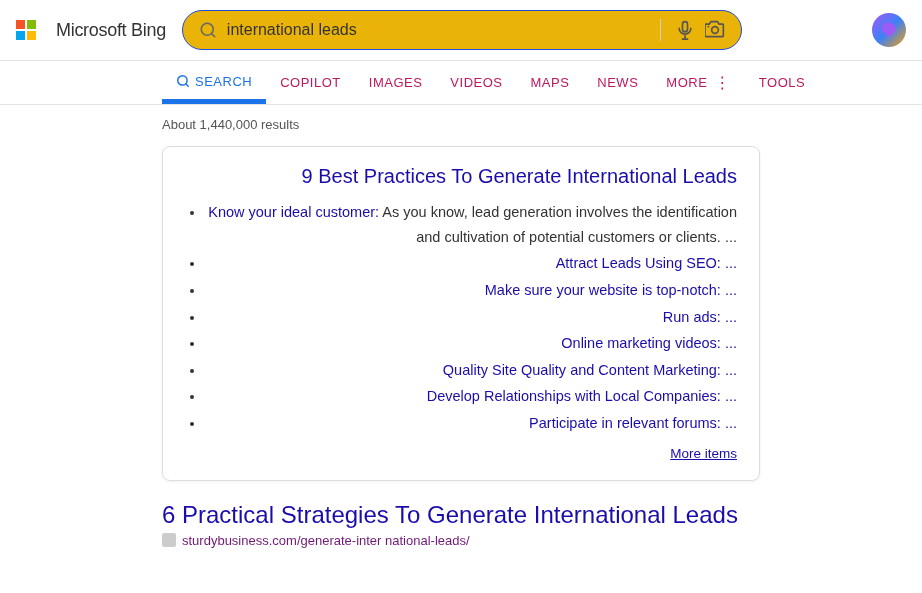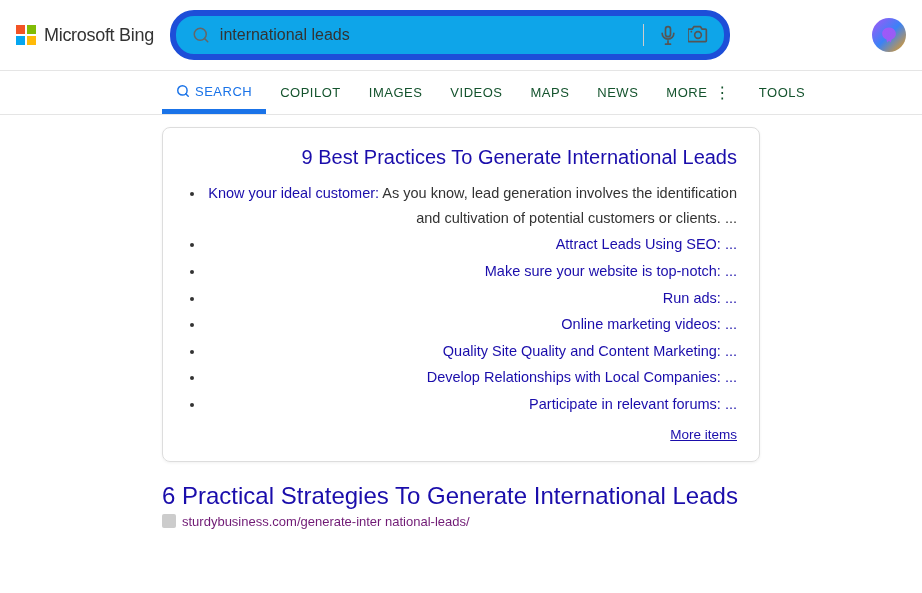--- a/index.html
+++ b/index.html
@@ -9,21 +9,21 @@
     .header {
       display: flex;
       align-items: center;
       padding: 10px 16px;
       border-bottom: 1px solid #e5e5e5;
       gap: 16px;
     }
     .logo-area {
       display: flex;
       align-items: center;
-      gap: 8px;
+      gap: 20px;
       flex-shrink: 0;
     }
     .ms-logo {
       width: 20px;
       height: 20px;
       display: grid;
       grid-template-columns: 1fr 1fr;
       gap: 2px;
       flex-shrink: 0;
     }
@@ -34,27 +34,27 @@
     .ms-logo-yellow { background: #ffba08; }
     .logo-text {
       font-size: 18px;
       font-weight: 400;
       color: #333;
       letter-spacing: -0.3px;
     }
     .search-bar {
       display: flex;
       align-items: center;
-      border: 6px solid #1d4ed8;
+      border: 1px solid #1d4ed8;
       border-radius: 24px;
       padding: 8px 16px;
       flex: 1;
       max-width: 560px;
       gap: 10px;
-      background: #0ea5e9;
+      background: #eab308;
     }
     .search-icon-svg { color: #666; flex-shrink: 0; }
     .search-input {
       border: none;
       outline: none;
       font-size: 16px;
       color: #333;
       flex: 1;
       background: transparent;
     }
@@ -91,21 +91,21 @@
       border-bottom: 1px solid #e5e5e5;
       gap: 0;
     }
     .nav-item {
       display: flex;
       align-items: center;
       gap: 5px;
       padding: 12px 14px;
       font-size: 13px;
       font-weight: 500;
-      color: #14532d;
+      color: #be185d;
       cursor: pointer;
       letter-spacing: 0.5px;
       text-transform: uppercase;
       position: relative;
       white-space: nowrap;
     }
     .nav-item.active {
       color: #1a73e8;
       border-bottom: 3px solid #1a73e8;
     }
@@ -281,20 +281,21 @@
   <div class="nav-item">
     <span>MORE</span>
     <span style="font-size:16px; margin-left:2px;">⋮</span>
   </div>
   <div class="nav-item">
     <span>TOOLS</span>
   </div>
 </div>
 
 <div class="main-content">
+  <div class="results-count">About 1,440,000 results</div>
 
   <div class="result-card">
     <div class="result-title">9 Best Practices To Generate International Leads</div>
     <ul class="result-list">
       <li>
         <span class="blue-text">Know your ideal customer:</span>
         <span> As you know, lead generation involves the identification and cultivation of potential customers or clients. ...</span>
       </li>
       <li>
         <span class="blue-text">Attract Leads Using SEO:</span>

